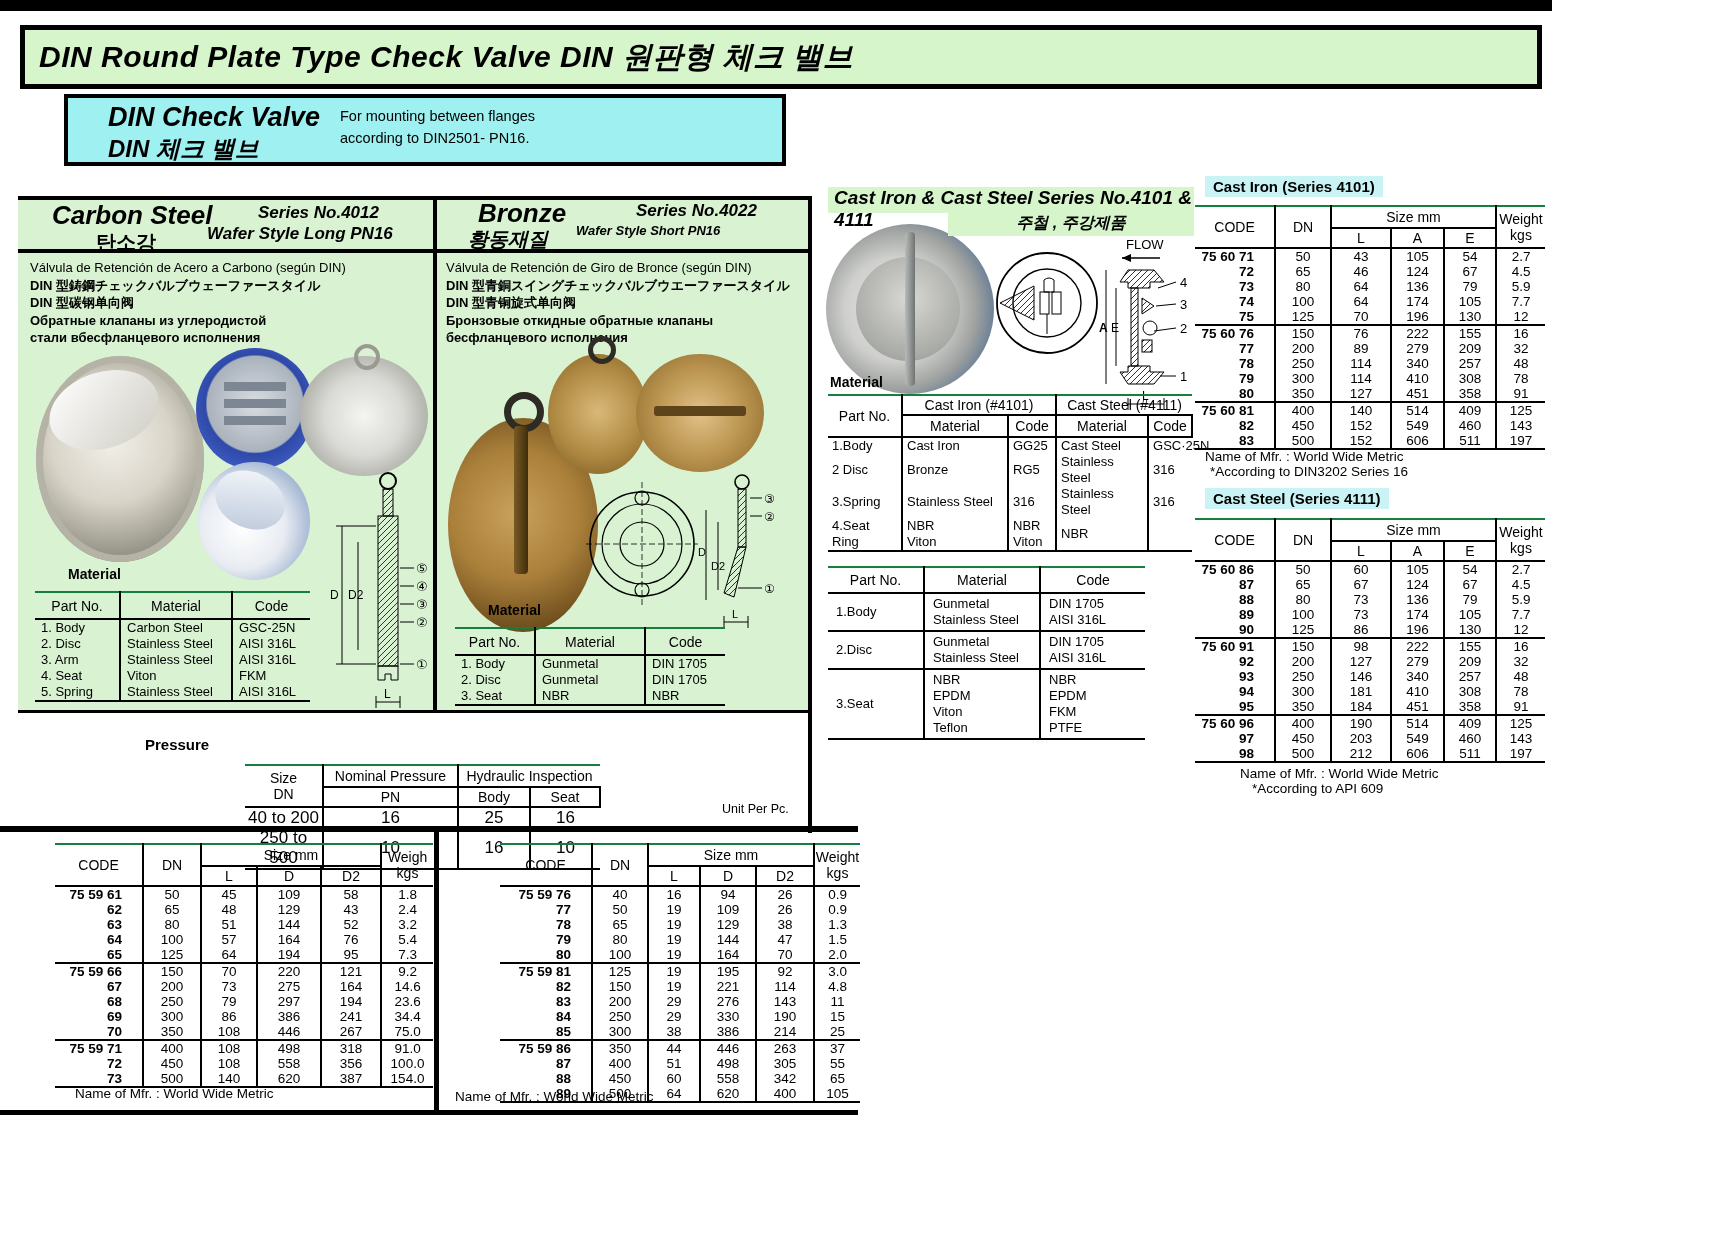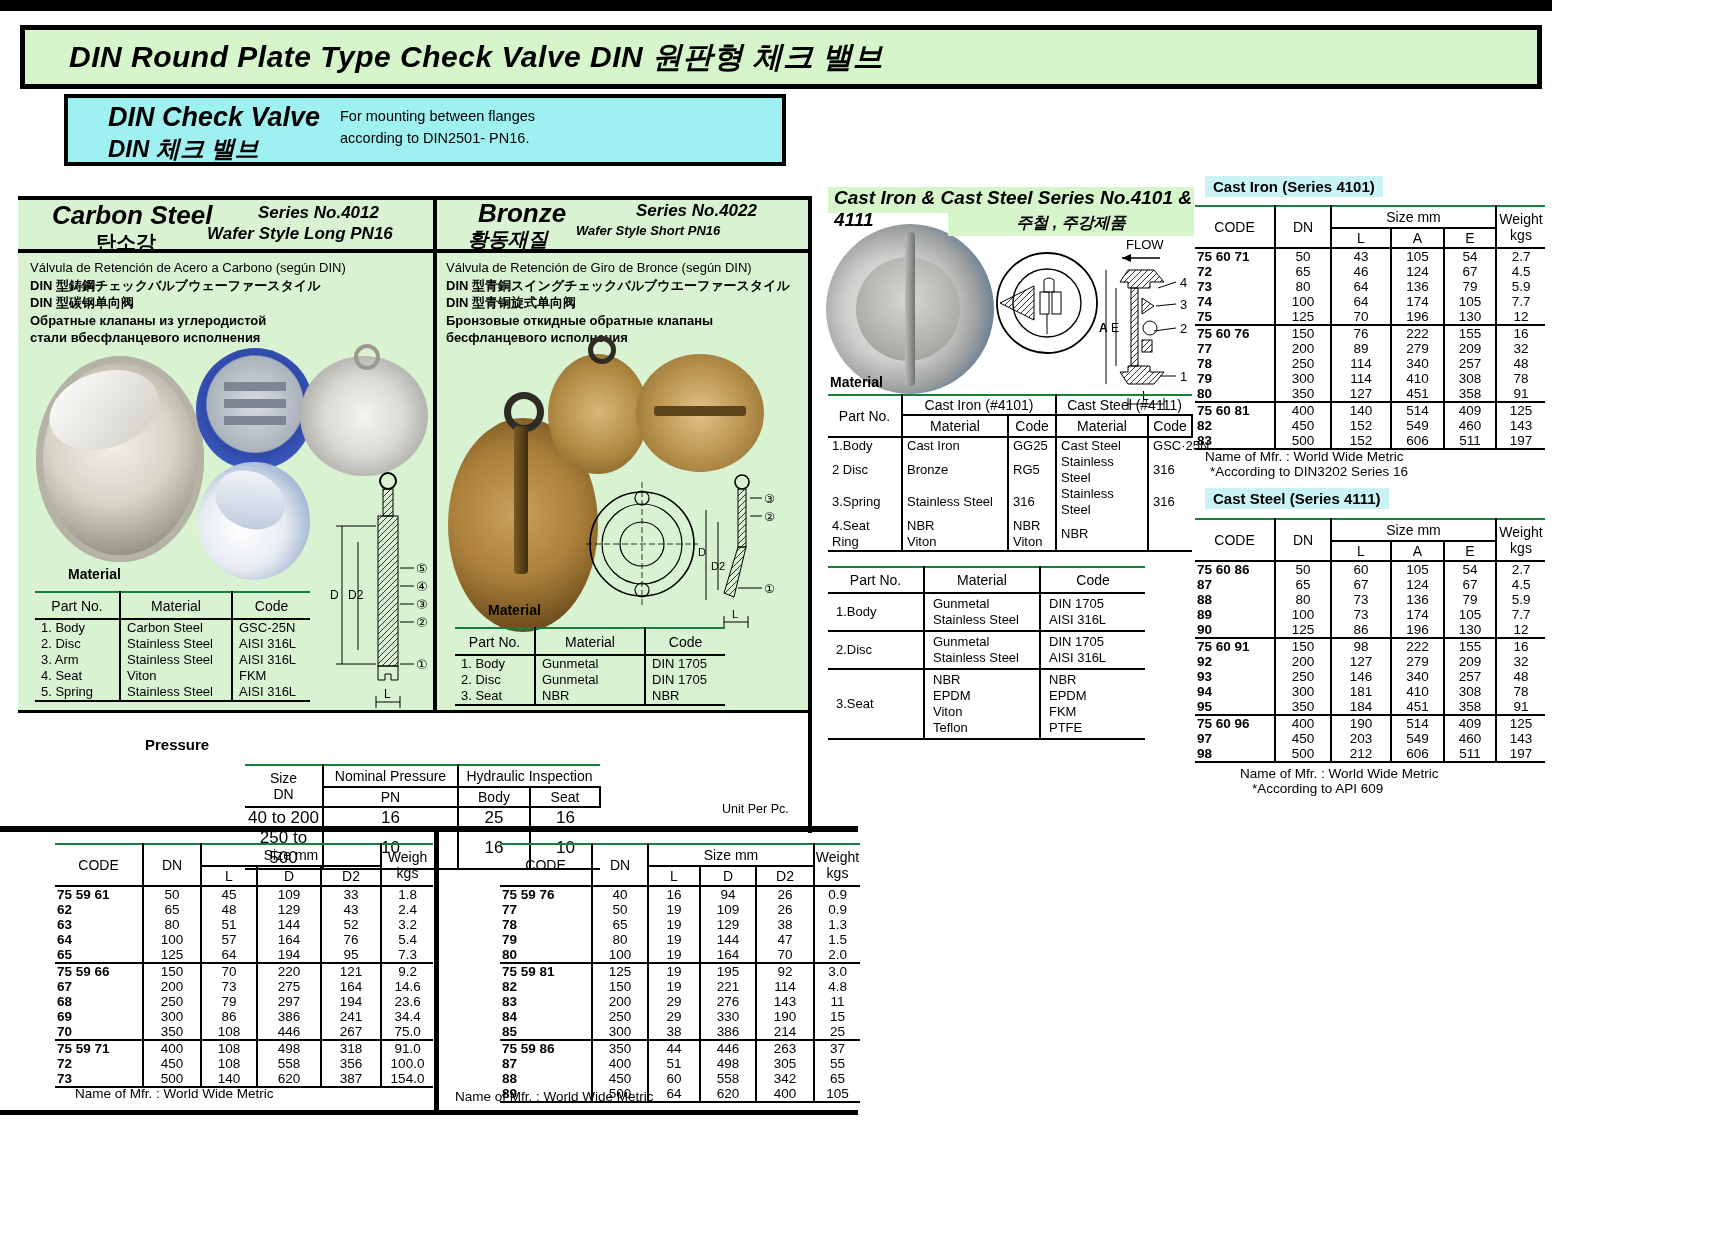--- a/index.html
+++ b/index.html
@@ -6,21 +6,21 @@
   html,body{background:#fff}
   #page{position:relative;width:1728px;height:1240px;background:#fff;overflow:hidden;
         font-family:"Liberation Sans","DejaVu Sans",sans-serif;color:#000}
   .abs{position:absolute}
   .bi{font-weight:bold;font-style:italic}
   .b{font-weight:bold}
 
   
   .topbar{left:0;top:0;width:1552px;height:11px;background:#000}
   .banner{left:20px;top:25px;width:1522px;height:64px;background:#d6f5cb;border:5px solid #000;
-          display:flex;align-items:center;padding-left:44px;font-size:30px;letter-spacing:.5px}
+          display:flex;align-items:center;padding-left:14px;font-size:30px;letter-spacing:.5px}
   .hdr{background:#9ff0f0;border:4px solid #000}
   .hdr-left{left:64px;top:94px;width:722px;height:72px}
   .hdr-right{left:808px;top:92px;width:732px;height:78px}
 
   
   .green-panel{left:18px;top:196px;width:792px;height:517px;background:#d9f3d2;
                border-top:4px solid #000;border-bottom:3px solid #000}
   .gp-titleline{left:18px;top:249px;width:792px;height:4px;background:#000}
   .gp-divider{left:433px;top:196px;width:4px;height:517px;background:#000}
   .lr-divider{left:808px;top:196px;width:4px;height:637px;background:#000}
@@ -41,21 +41,21 @@
   .tbl{border-top:2px solid #15803d;border-bottom:2px solid #000}
   .tbl thead{border-bottom:2px solid #000}
   .tbl tr>*:not(:last-child){border-right:2px solid #000}
   .tbl .bb{border-bottom:2px solid #000}
   .tbl .br{border-right:2px solid #000}
 
   .size-tbl thead tr:first-child th{height:22px}
   .size-tbl thead tr:last-child th{height:20px}
   .size-tbl tbody td{height:15px;line-height:15px;font-size:13.5px}
   .size-tbl tbody tr.group-start td{border-top:2px solid #000}
-  .size-tbl tbody td:first-child{text-align:left;padding-right:20px;font-weight:bold}
+  .size-tbl tbody td:first-child{text-align:right;padding-right:20px;font-weight:bold}
 
   .mat-tbl th{height:27px}
   .mat-tbl tbody td{height:16px;line-height:16px;text-align:left;padding:0 6px;font-size:13px}
 
   .duo-mat tbody td{text-align:left;padding:0 4px;font-size:13px;line-height:16px}
   .duo-mat thead tr:first-child th{height:20px}
   .duo-mat thead tr:last-child th{height:22px}
 
   .opt-tbl th{height:26px}
   .opt-tbl tbody td{text-align:left;padding:2px 8px;font-size:13px;line-height:16px}
@@ -375,21 +375,21 @@
         <th>D</th>
         <th class="br">D2</th>
       </tr>
     </thead>
     <tbody>
         <tr>
           <td>75 59 61</td>
           <td>50</td>
           <td>45</td>
           <td>109</td>
-          <td>33</td>
+          <td>58</td>
           <td>1.8</td>
         </tr>
         <tr>
           <td>62</td>
           <td>65</td>
           <td>48</td>
           <td>129</td>
           <td>43</td>
           <td>2.4</td>
         </tr>

